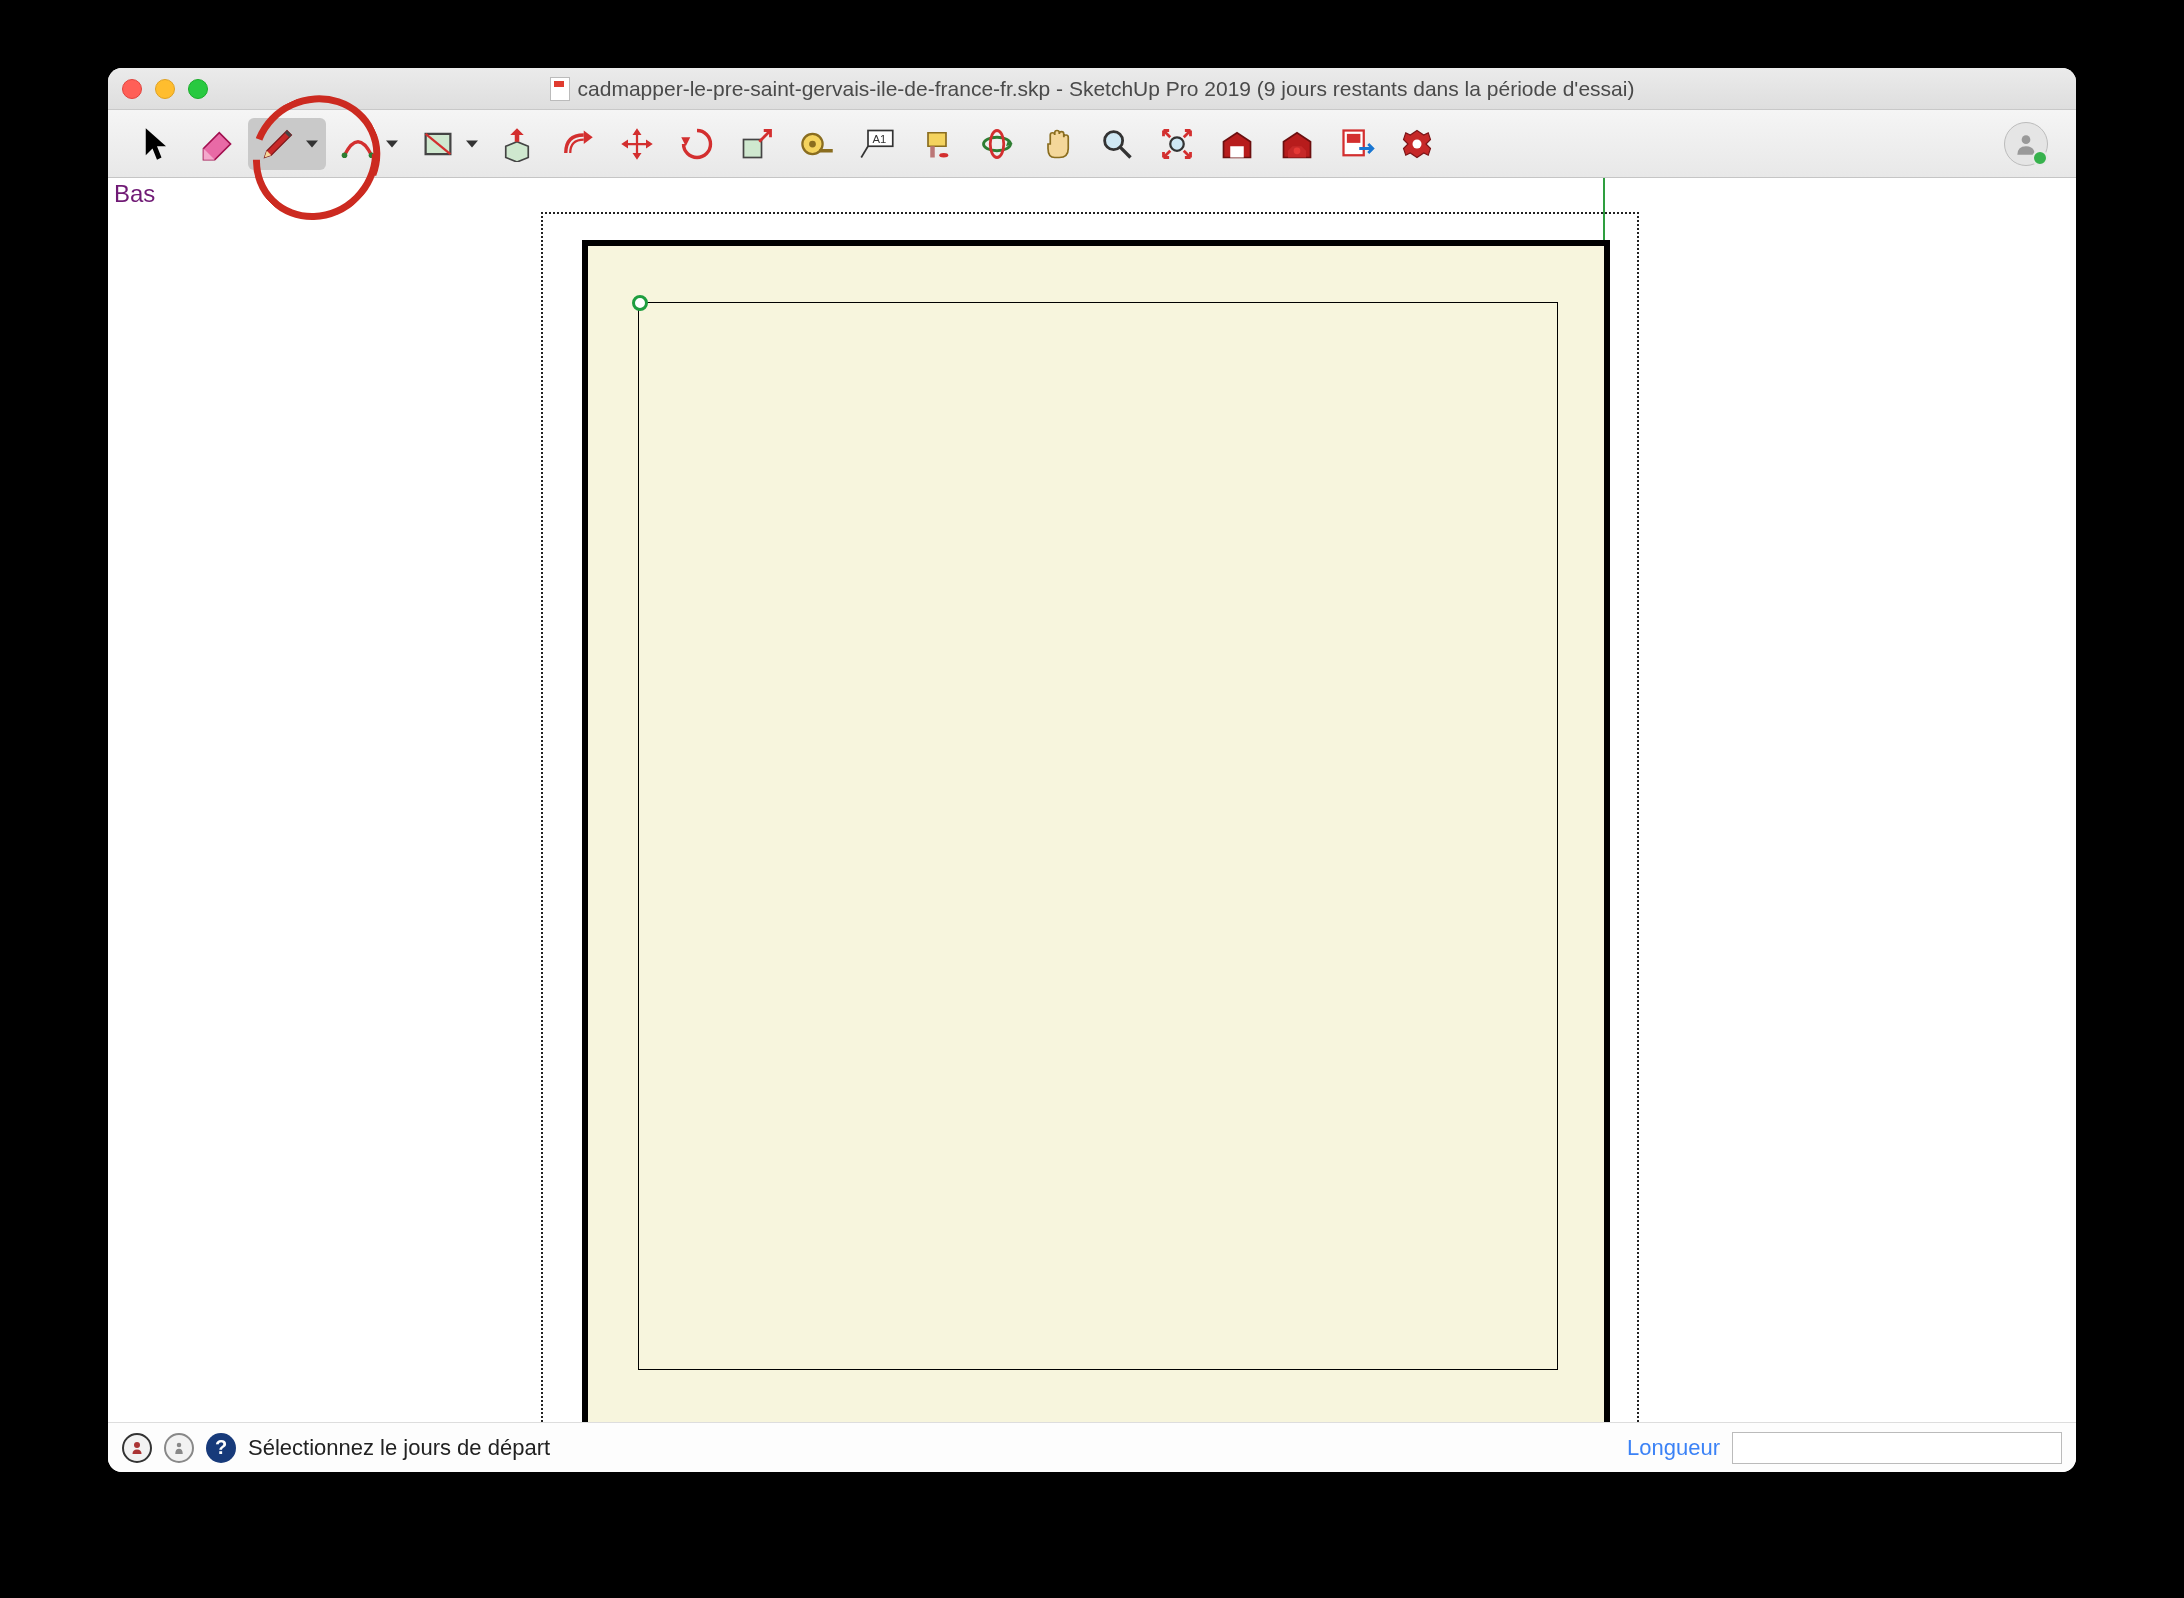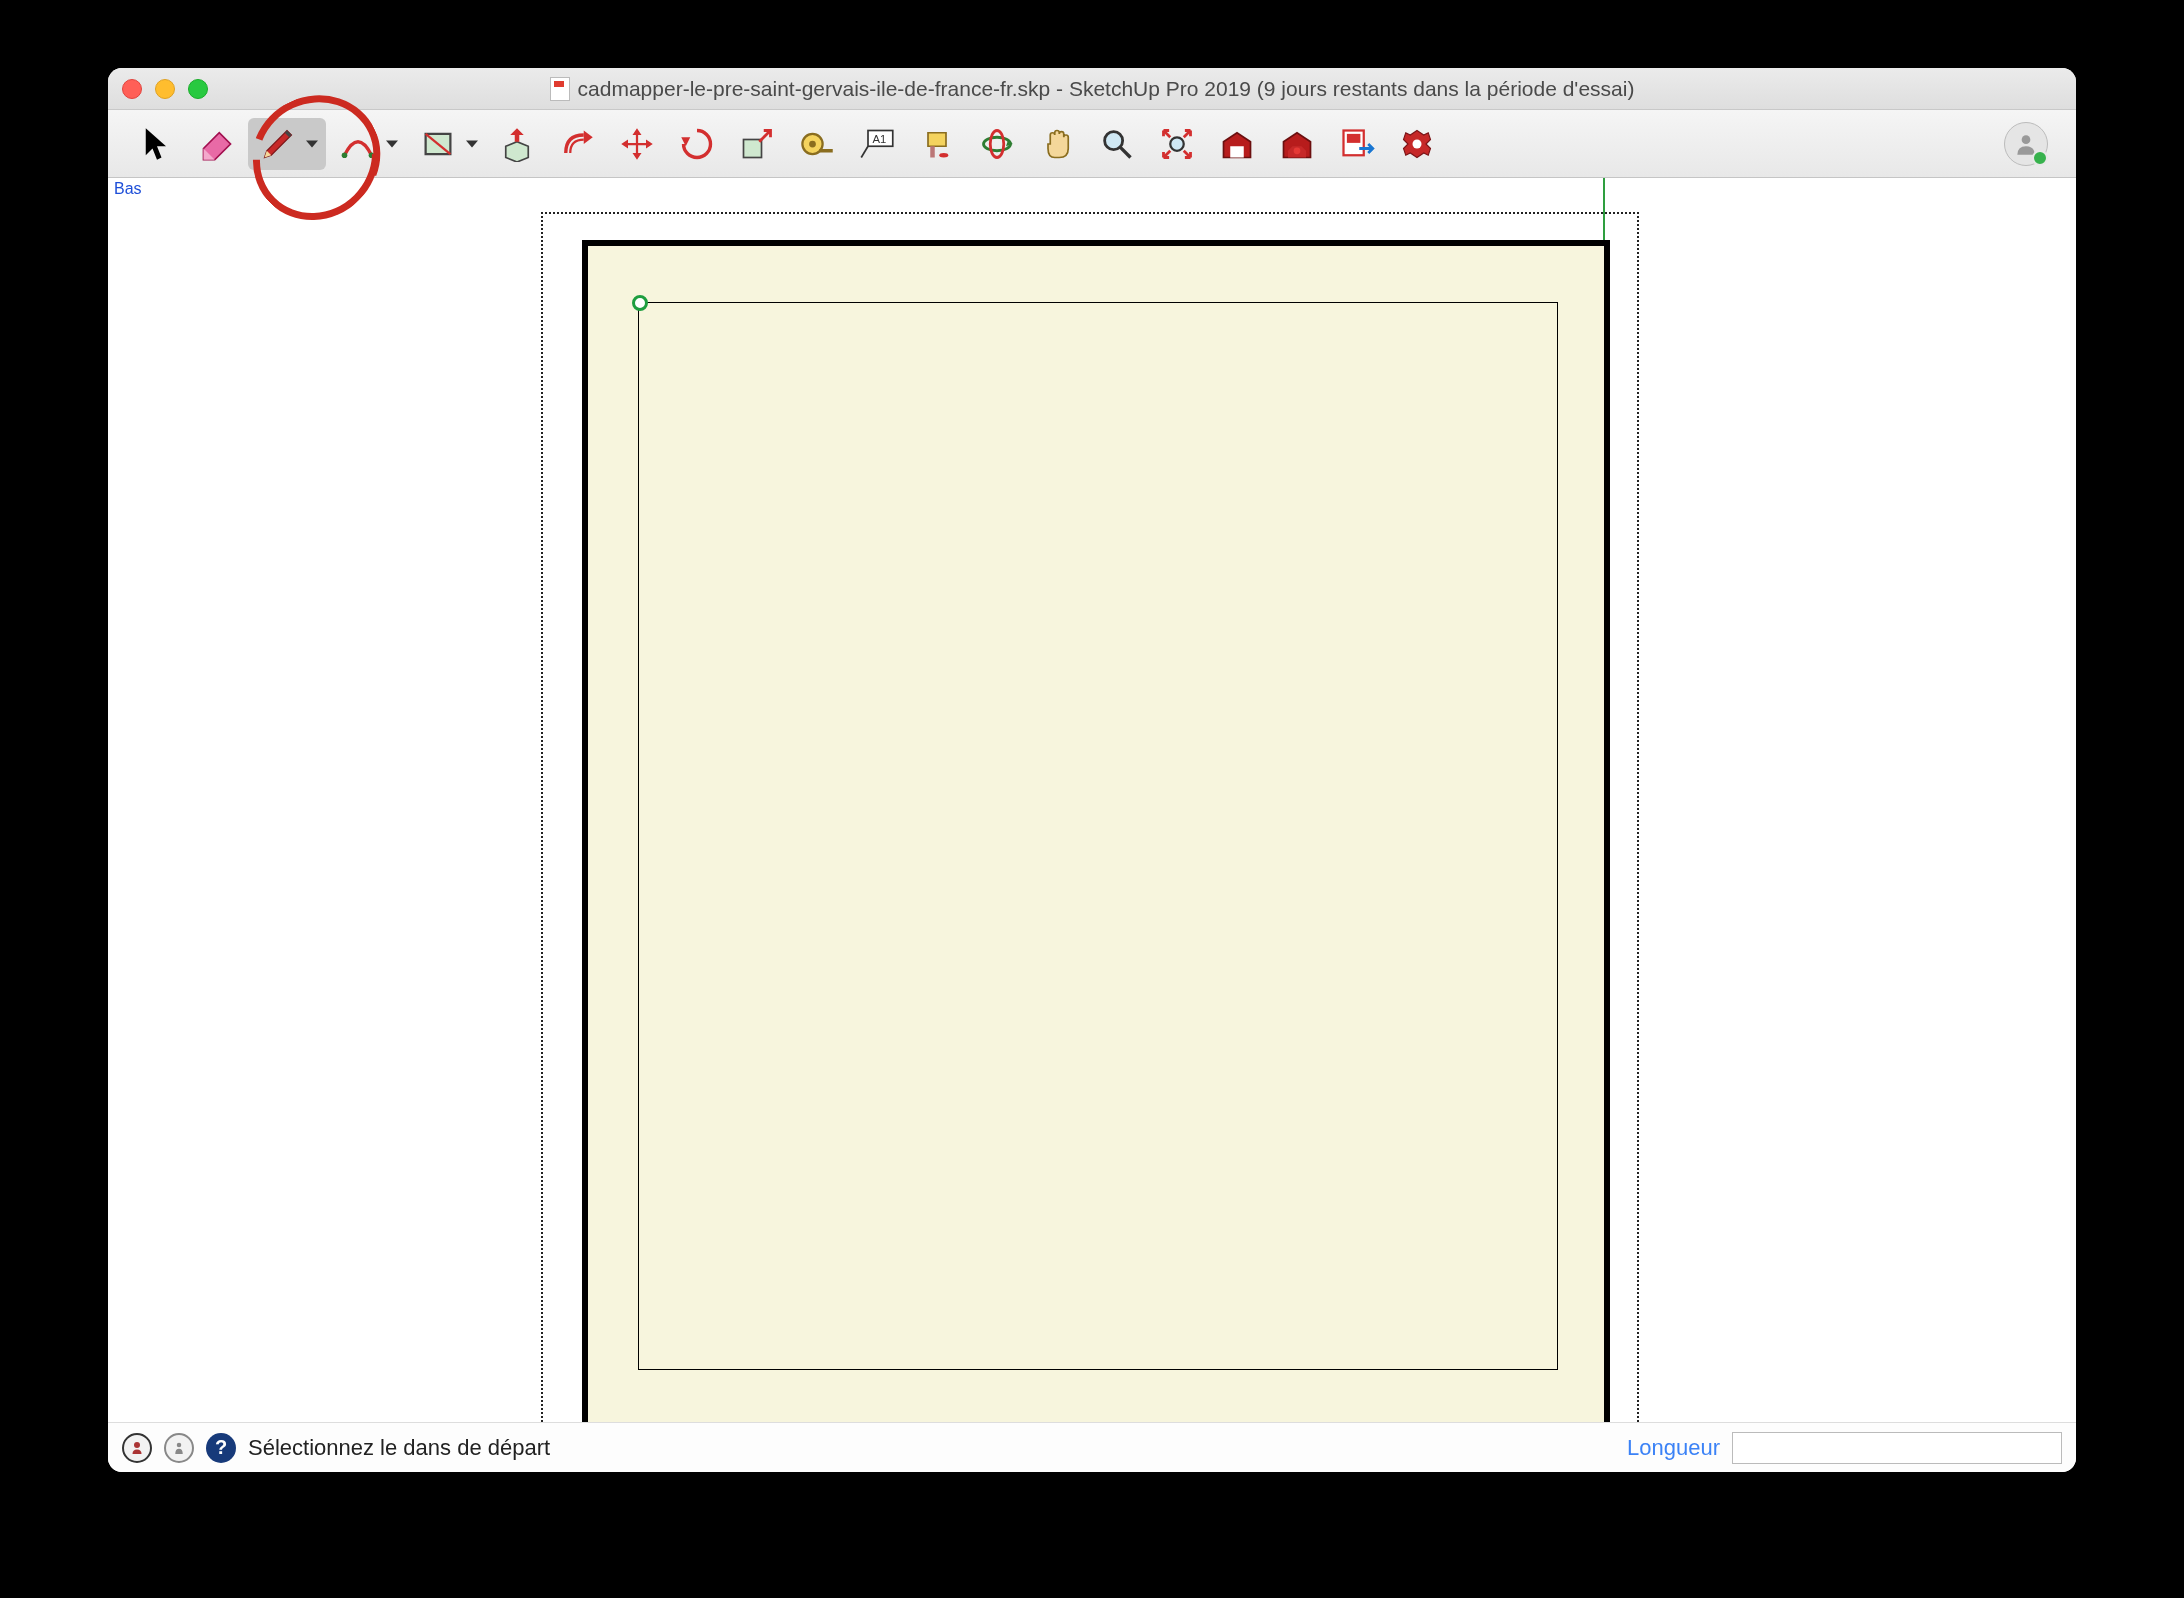--- a/index.html
+++ b/index.html
@@ -86,21 +86,21 @@
     }
     .user-avatar svg{width:26px;height:26px;fill:#999;}
     .user-badge{position:absolute;right:-1px;bottom:-1px;width:16px;height:16px;border-radius:50%;background:#37b24d;border:2px solid #e8e8e8;}
     .viewport {
       flex:1;
       background:#fff;
       position:relative;
       overflow:hidden;
     }
     .view-label{
-      position:absolute; left:6px; top:2px; font-size:16px; color:#1d4ed8;
+      position:absolute; left:6px; top:2px; font-size:24px; color:#701a75;
     }
     .axis-green { position:absolute; top:0; bottom:0; left:1495px; width:2px; background:#2e9e3f; }
     .dotted-box {
       position:absolute;
       left:433px; top:34px;
       width:1098px; height:1258px;
       border: 2px dotted #222;
     }
     .thick-box {
       position:absolute;
@@ -373,21 +373,21 @@
           <path d="M6 20 Q6 14 12 14 Q18 14 18 20 Z" fill="#a33"></path>
         </svg>
     </div>
     <div class="sb-icon sb-credit">
       <svg width="18" height="18" viewBox="0 0 24 24">
           <circle cx="12" cy="8" r="3" fill="#888"></circle>
           <path d="M7 20 Q7 13 12 13 Q17 13 17 20 Z" fill="#888"></path>
         </svg>
     </div>
     <div class="sb-icon sb-help">?</div>
-    <span>Sélectionnez le dans de départ</span>
+    <span>Sélectionnez le jours de départ</span>
     <div class="sb-spacer"></div>
     <span class="sb-label">Longueur</span>
     <input class="sb-input" value="" style="">
   </div>
 
 </div>
 
 <div class="annot-circle"></div>
 <div class="annot-circle2"></div>
 

